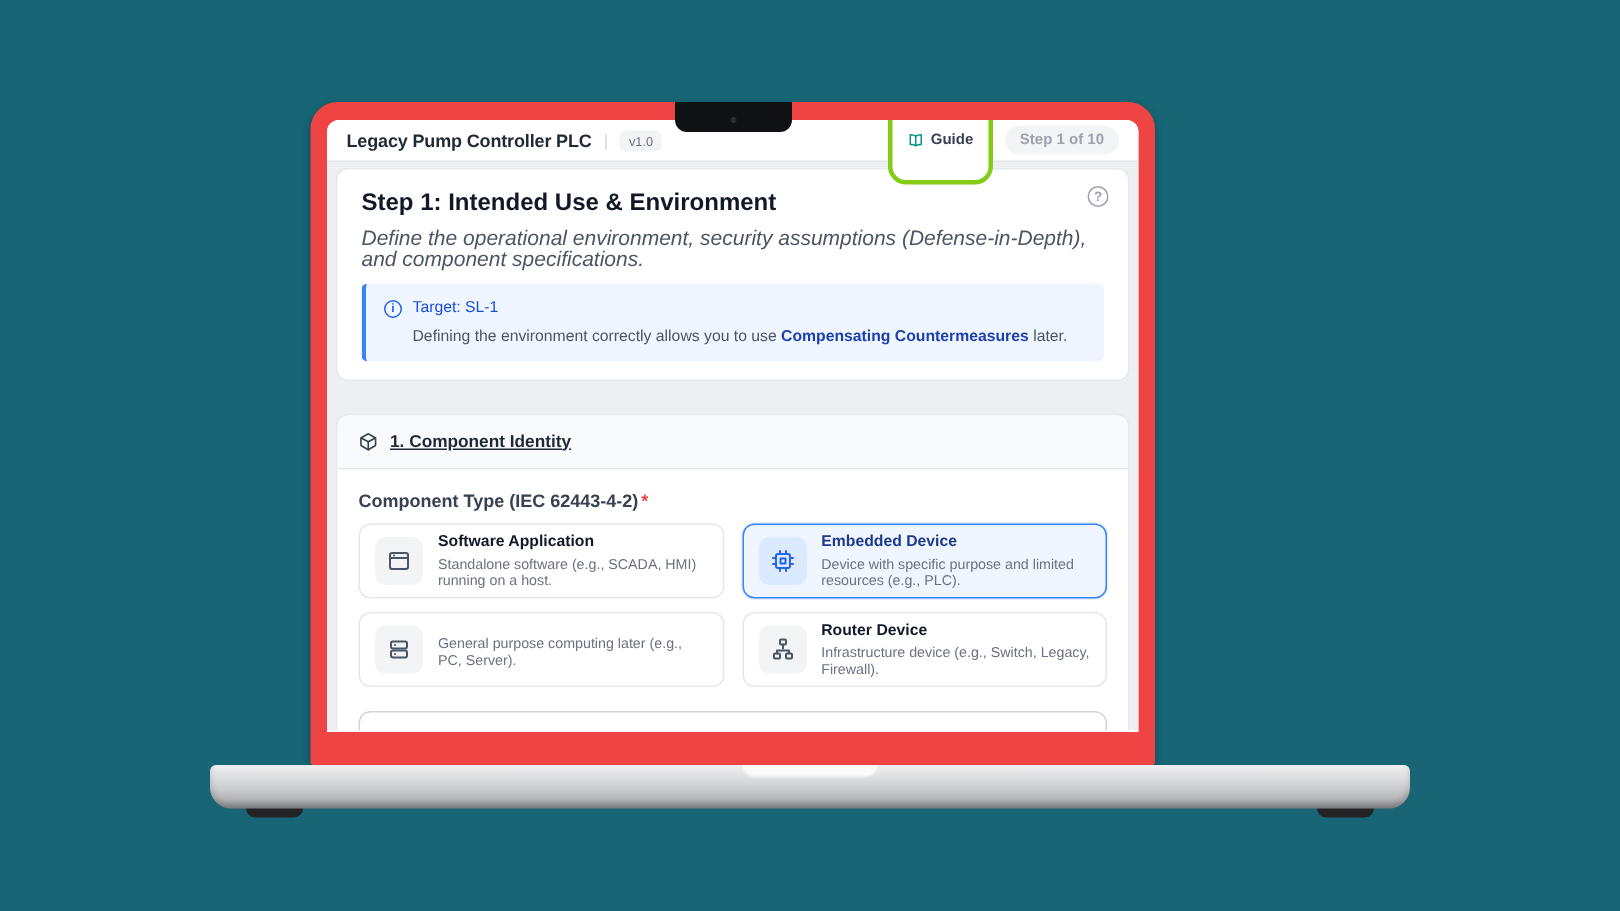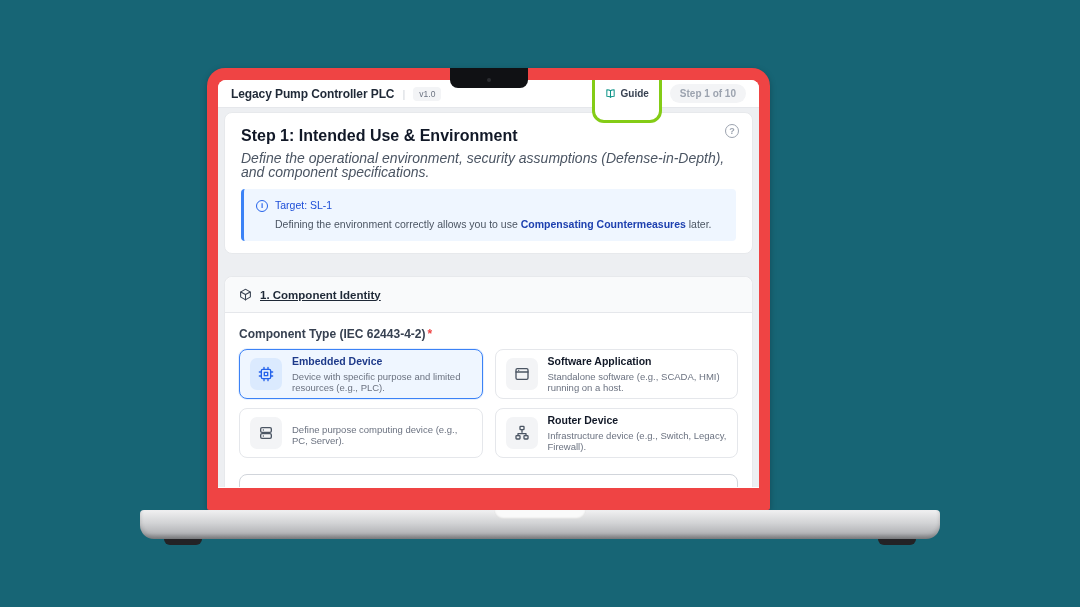--- a/index.html
+++ b/index.html
@@ -187,58 +187,58 @@
             </svg>
           </span>
           <span class="section-title">1. Component Identity</span>
         </div>
 
         <div class="section-body">
           <div class="field-label"><span>Component Type (IEC 62443-4-2)</span><span class="req">*</span></div>
 
           <div class="type-grid">
 
+            <div class="type-card">
+              <span class="type-icon">
+                <svg width="16" height="16" viewBox="0 0 24 24" fill="none" stroke="currentColor" stroke-width="2" stroke-linecap="round" stroke-linejoin="round">
+                  <rect x="3" y="4" width="18" height="16" rx="2"></rect>
+                    <path d="M3 9h18"></path>
+                    <path d="M7 6.5h.01"></path>
+                </svg>
+              </span>
+              <span>
+                <div class="type-title">Software Application</div>
+                <div class="type-desc">Standalone software (e.g., SCADA, HMI) running on a host.</div>
+              </span>
+            </div>
+
             <div class="type-card selected">
               <span class="type-icon">
                 <svg width="16" height="16" viewBox="0 0 24 24" fill="none" stroke="currentColor" stroke-width="2" stroke-linecap="round" stroke-linejoin="round">
                   <rect x="5" y="5" width="14" height="14" rx="2"></rect>
                     <rect x="9.5" y="9.5" width="5" height="5"></rect>
                   <path d="M9 2v3M15 2v3M9 19v3M15 19v3M2 9h3M2 15h3M19 9h3M19 15h3"></path>
                 </svg>
               </span>
               <span>
                 <div class="type-title">Embedded Device</div>
                 <div class="type-desc">Device with specific purpose and limited resources (e.g., PLC).</div>
               </span>
             </div>
 
             <div class="type-card">
               <span class="type-icon">
                 <svg width="16" height="16" viewBox="0 0 24 24" fill="none" stroke="currentColor" stroke-width="2" stroke-linecap="round" stroke-linejoin="round">
-                  <rect x="3" y="4" width="18" height="16" rx="2"></rect>
-                    <path d="M3 9h18"></path>
-                    <path d="M7 6.5h.01"></path>
-                </svg>
-              </span>
-              <span>
-                <div class="type-title">Software Application</div>
-                <div class="type-desc">Standalone software (e.g., SCADA, HMI) running on a host.</div>
-              </span>
-            </div>
-
-            <div class="type-card">
-              <span class="type-icon">
-                <svg width="16" height="16" viewBox="0 0 24 24" fill="none" stroke="currentColor" stroke-width="2" stroke-linecap="round" stroke-linejoin="round">
                   <rect x="4" y="4" width="16" height="7" rx="2"></rect>
                     <rect x="4" y="13" width="16" height="7" rx="2"></rect>
                   <path d="M8 7.5h.01M8 16.5h.01"></path>
                 </svg>
               </span>
               <span>
-                <div class="type-desc">Define purpose computing device (e.g., PC, Server).</div>
+                <div class="type-desc">General purpose computing later (e.g., PC, Server).</div>
               </span>
             </div>
 
             <div class="type-card">
               <span class="type-icon">
                 <svg width="16" height="16" viewBox="0 0 24 24" fill="none" stroke="currentColor" stroke-width="2" stroke-linecap="round" stroke-linejoin="round">
                   <rect x="9" y="2" width="6" height="5" rx="1"></rect>
                     <rect x="3" y="16" width="6" height="5" rx="1"></rect>
                     <rect x="15" y="16" width="6" height="5" rx="1"></rect>
                   <path d="M12 7v4"></path>

